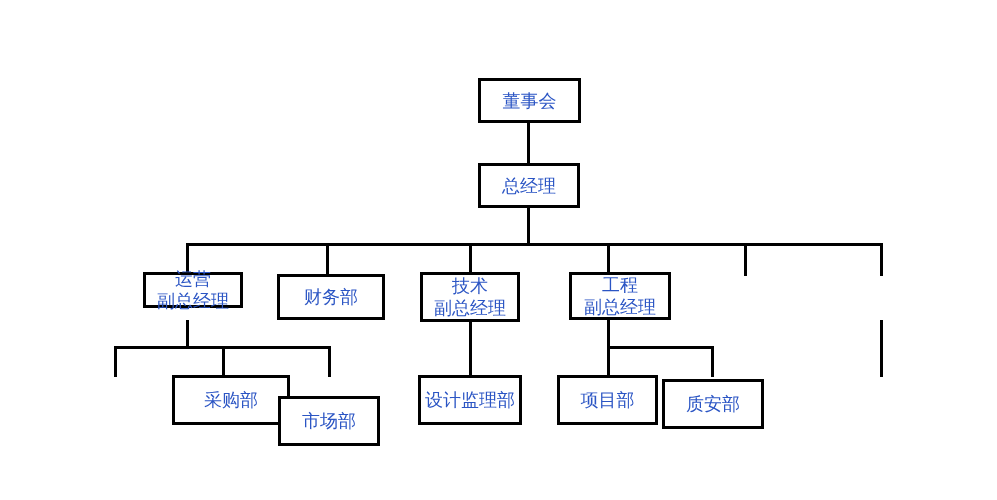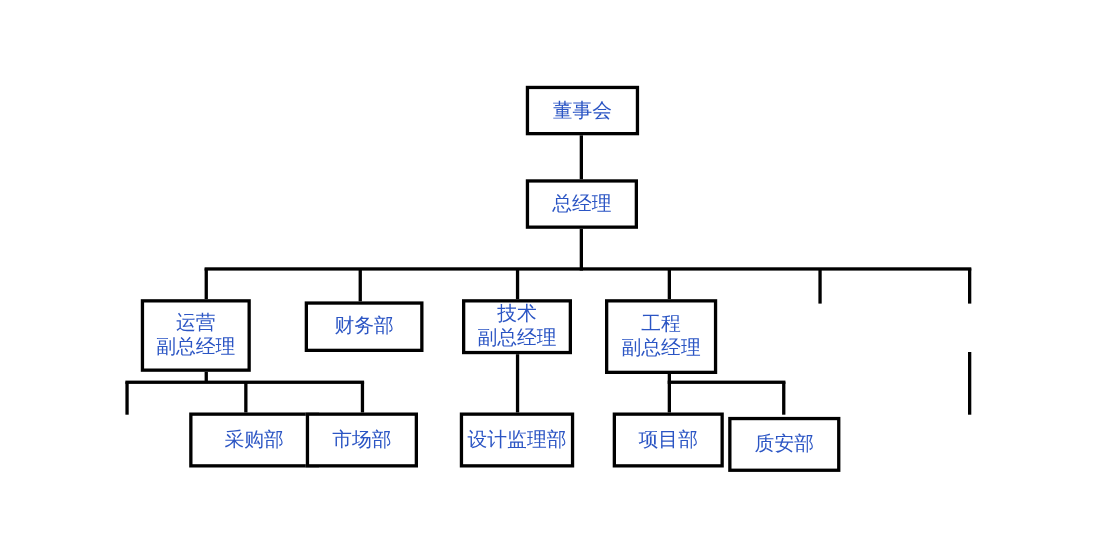--- a/index.html
+++ b/index.html
@@ -65,40 +65,40 @@
 
   <div class="line" style="left:880px;top:320px;width:3px;height:57px"></div>
 
   <div class="node" style="left:478px;top:78px;width:103px;height:45px">
     <span class="node-label">董事会</span>
   </div>
   <div class="node" style="left:478px;top:163px;width:102px;height:45px">
     <span class="node-label">总经理</span>
   </div>
 
-  <div class="node" style="left:128px;top:272px;width:100px;height:66px">
+  <div class="node" style="left:143px;top:272px;width:100px;height:36px">
     <span class="node-label">运营
 副总经理</span>
   </div>
   <div class="node" style="left:277px;top:274px;width:108px;height:46px">
     <span class="node-label">财务部</span>
   </div>
   <div class="node" style="left:420px;top:272px;width:100px;height:50px">
     <span class="node-label">技术
 副总经理</span>
   </div>
-  <div class="node" style="left:550px;top:272px;width:102px;height:68px">
+  <div class="node" style="left:569px;top:272px;width:102px;height:48px">
     <span class="node-label">工程
 副总经理</span>
   </div>
 
   <div class="node" style="left:172px;top:375px;width:118px;height:50px">
     <span class="node-label">采购部</span>
   </div>
-  <div class="node" style="left:278px;top:375px;width:102px;height:50px">
+  <div class="node" style="left:278px;top:396px;width:102px;height:50px">
     <span class="node-label">市场部</span>
   </div>
   <div class="node" style="left:418px;top:375px;width:104px;height:50px">
     <span class="node-label">设计监理部</span>
   </div>
   <div class="node" style="left:557px;top:375px;width:101px;height:50px">
     <span class="node-label">项目部</span>
   </div>
   <div class="node" style="left:662px;top:379px;width:102px;height:50px">
     <span class="node-label">质安部</span>

